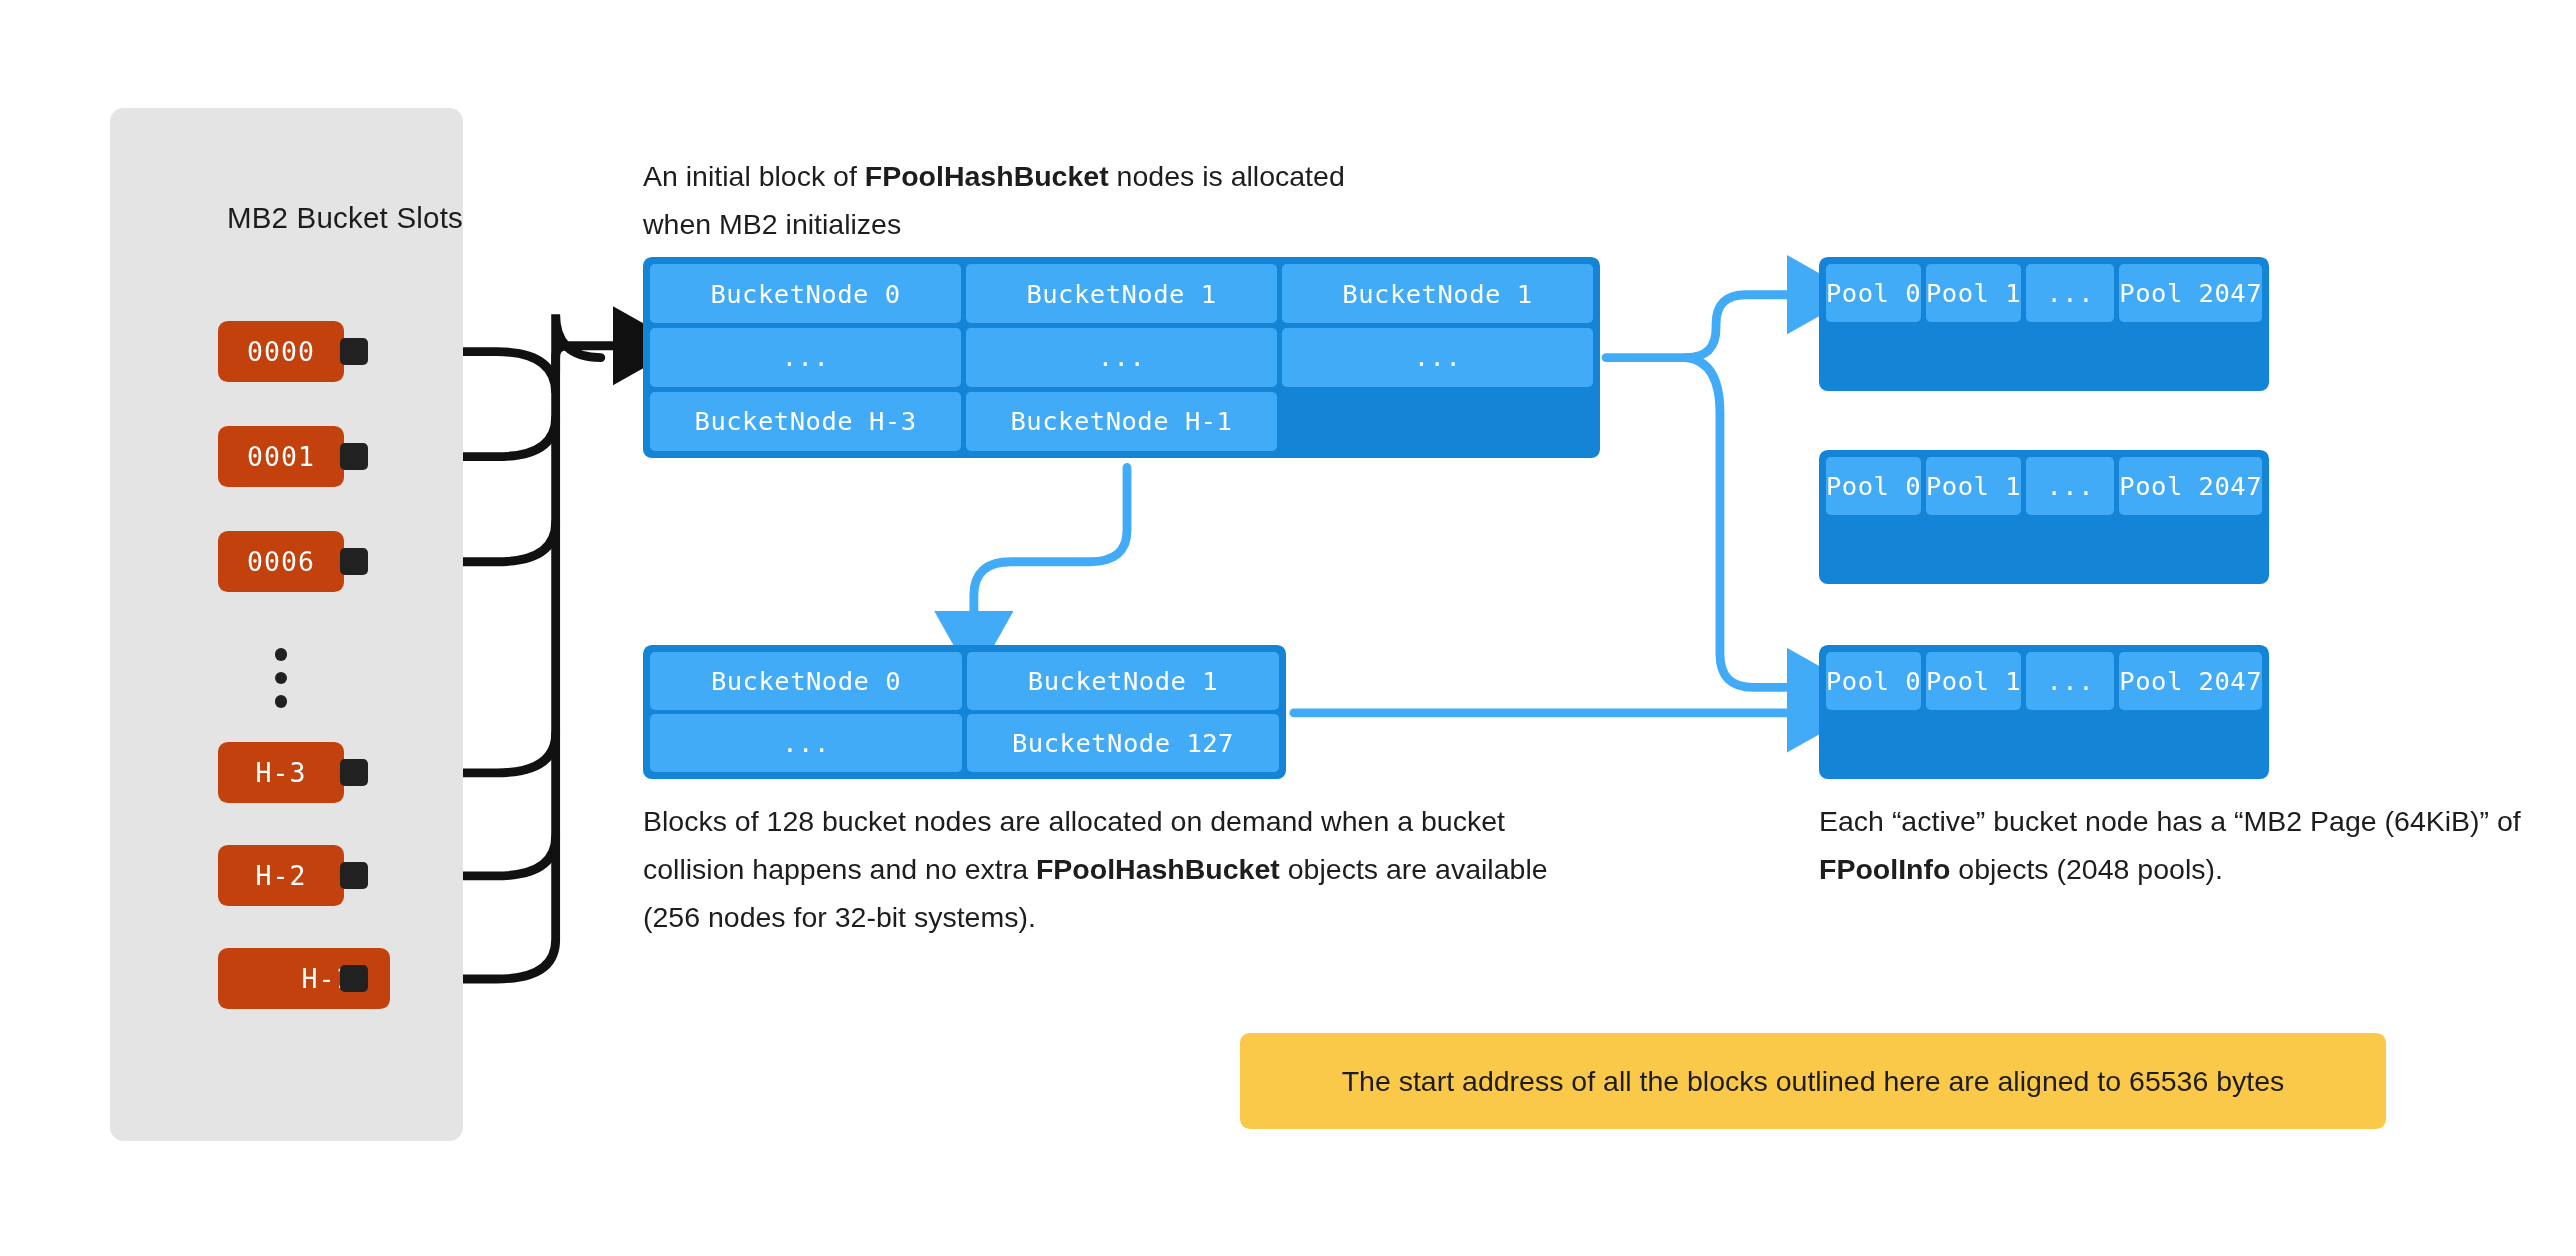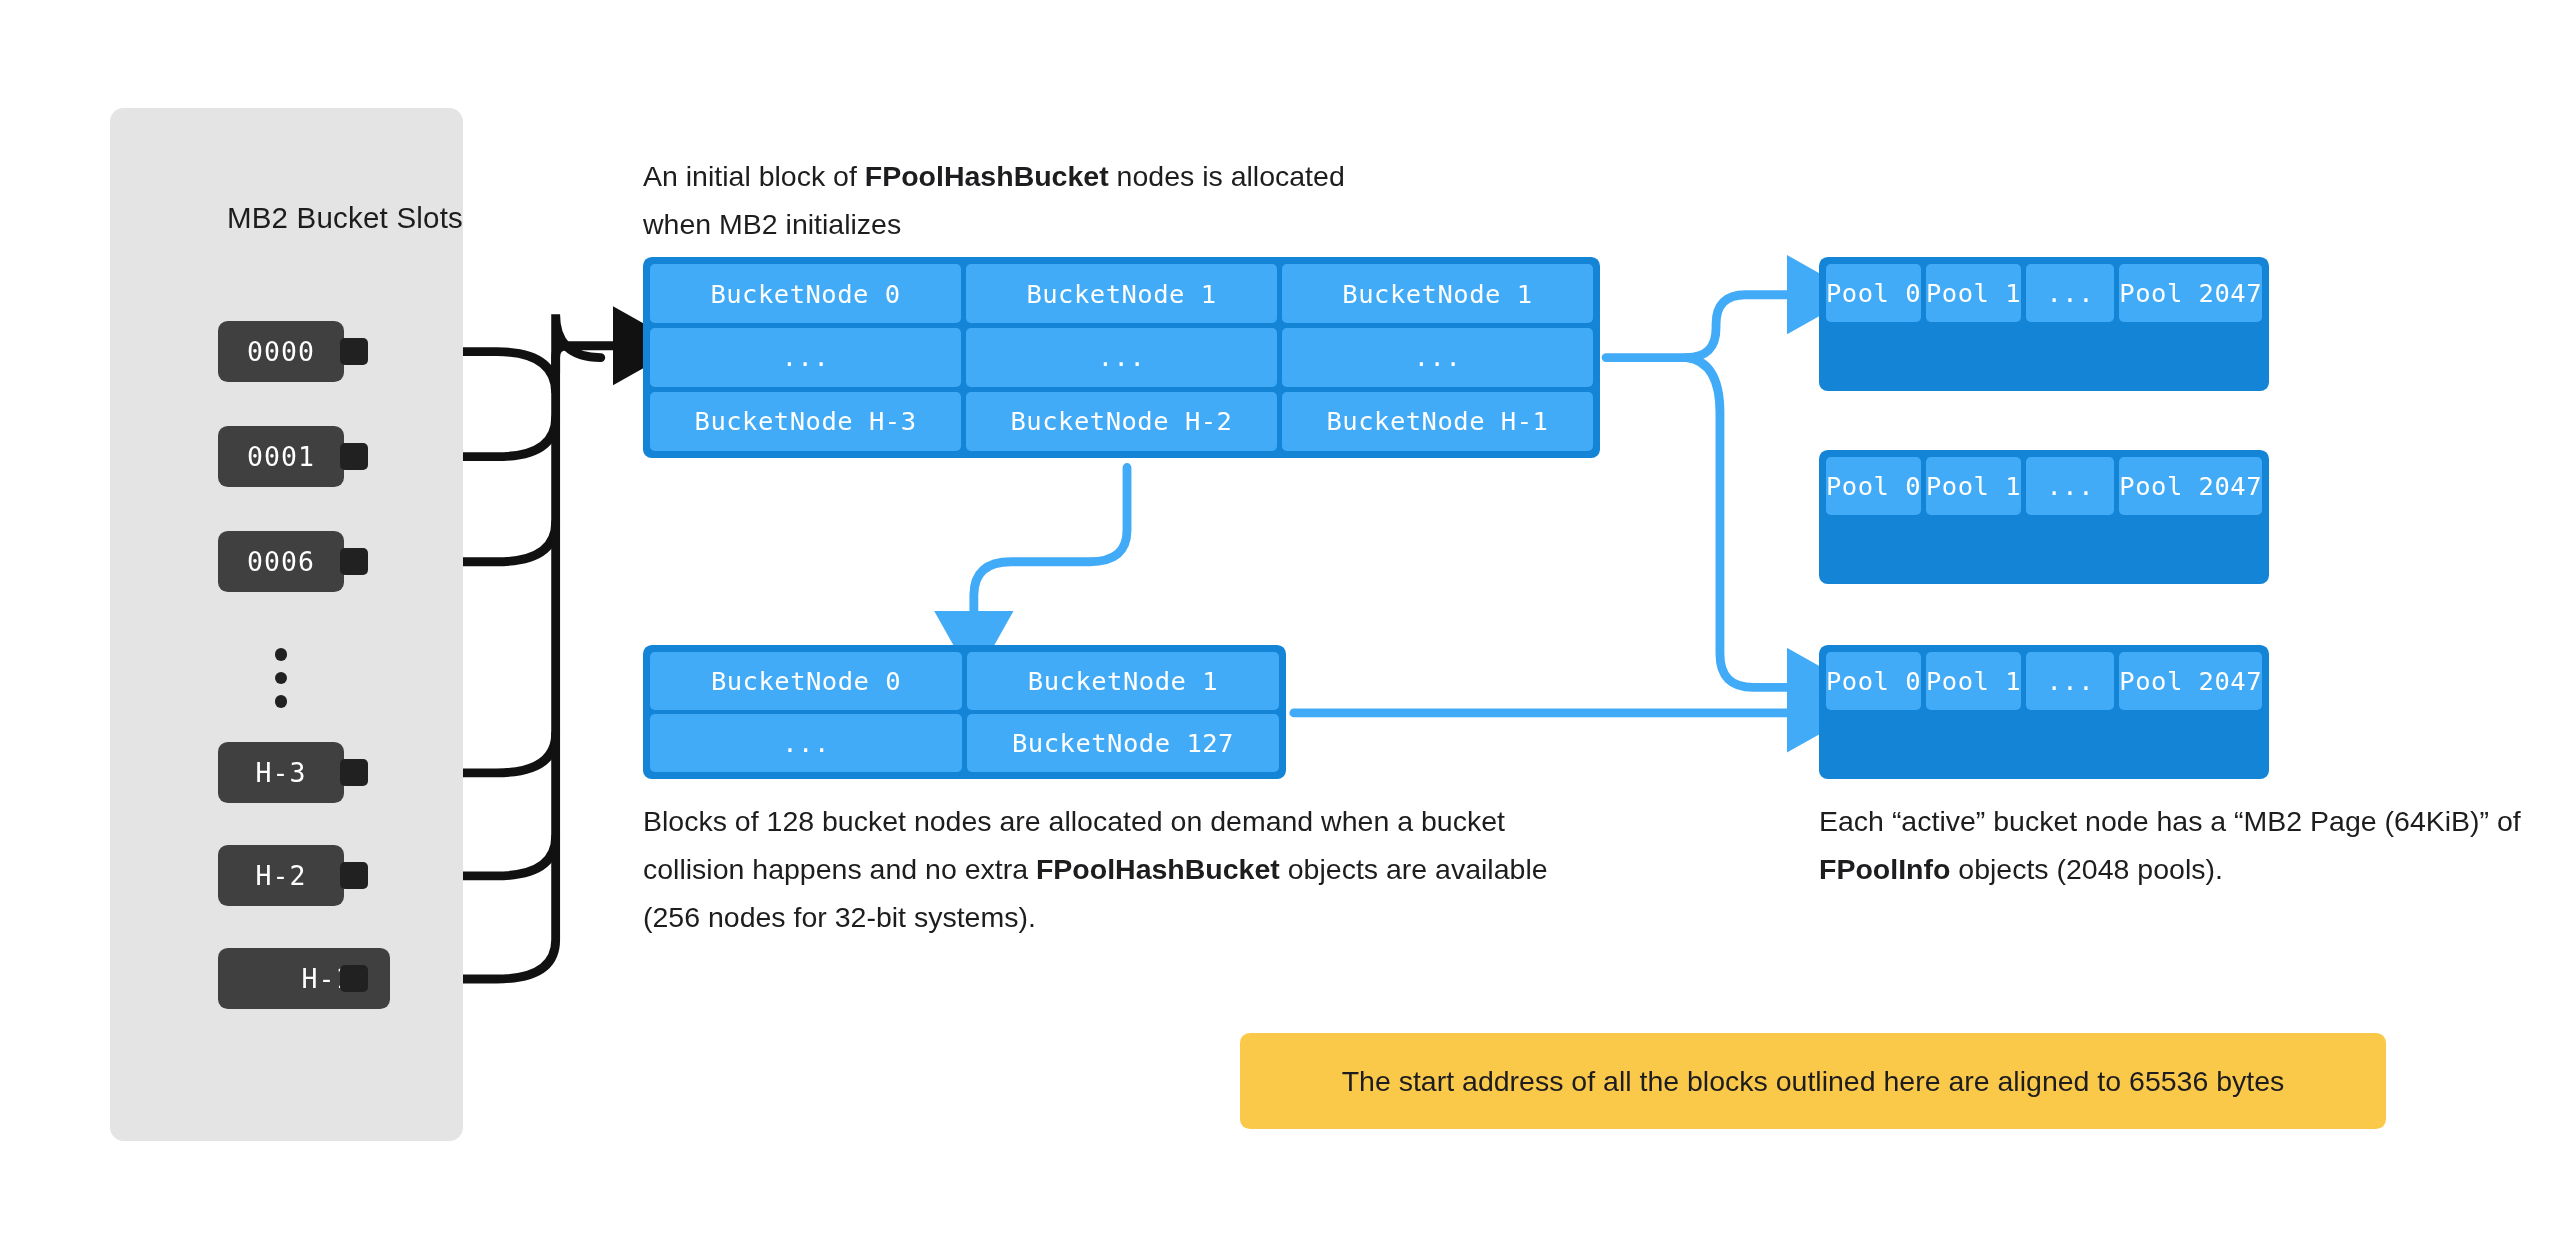--- a/index.html
+++ b/index.html
@@ -44,21 +44,21 @@
     text-align: right;
     font-size: 29.5px;
     color: #1d1d1f;
     letter-spacing: 0.2px;
   }
   .slot {
     position: absolute;
     left: 218px;
     width: 126px;
     height: 61px;
-    background: #404040;
+    background: #c2410c;
     border-radius: 9.8px;
     color: #ffffff;
     font-family: "DejaVu Sans Mono", "Liberation Mono", monospace;
     font-size: 26.5px;
     display: flex;
     align-items: center;
     justify-content: center;
     letter-spacing: 1px;
   }
   .slot::after {
@@ -221,21 +221,20 @@
     </div>
 
   <div class="blk" id="block-main">
       <div class="cell">BucketNode 0</div>
       <div class="cell">BucketNode 1</div>
       <div class="cell">BucketNode 1</div>
       <div class="cell">...</div>
       <div class="cell">...</div>
       <div class="cell">...</div>
       <div class="cell">BucketNode H-3</div>
-      <div class="cell">BucketNode H-2</div>
       <div class="cell">BucketNode H-1</div>
     </div>
   <div class="blk" id="block-overflow">
       <div class="cell">BucketNode 0</div>
       <div class="cell">BucketNode 1</div>
       <div class="cell">...</div>
       <div class="cell">BucketNode 127</div>
     </div>
   <div class="blk pool-blk" id="pool-1">
       <div class="cell">Pool 0</div>

